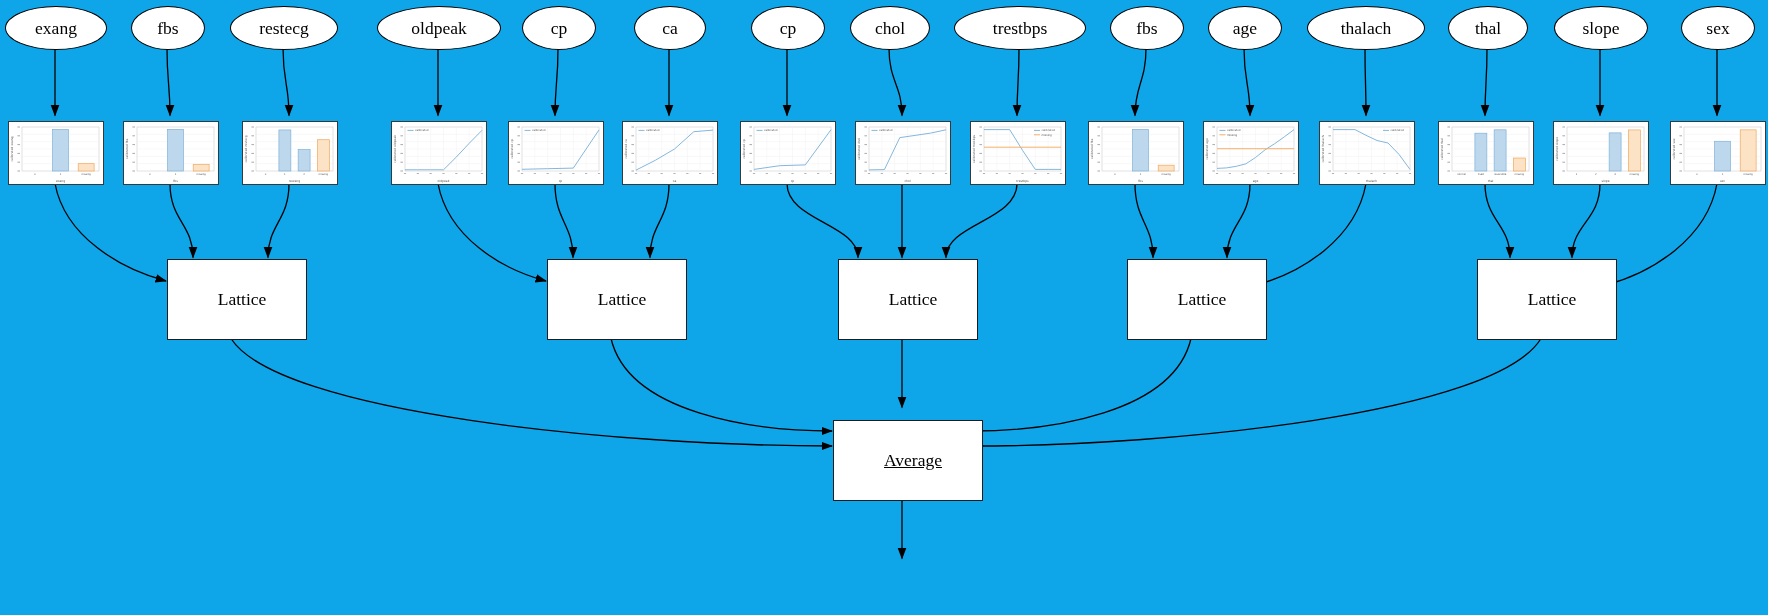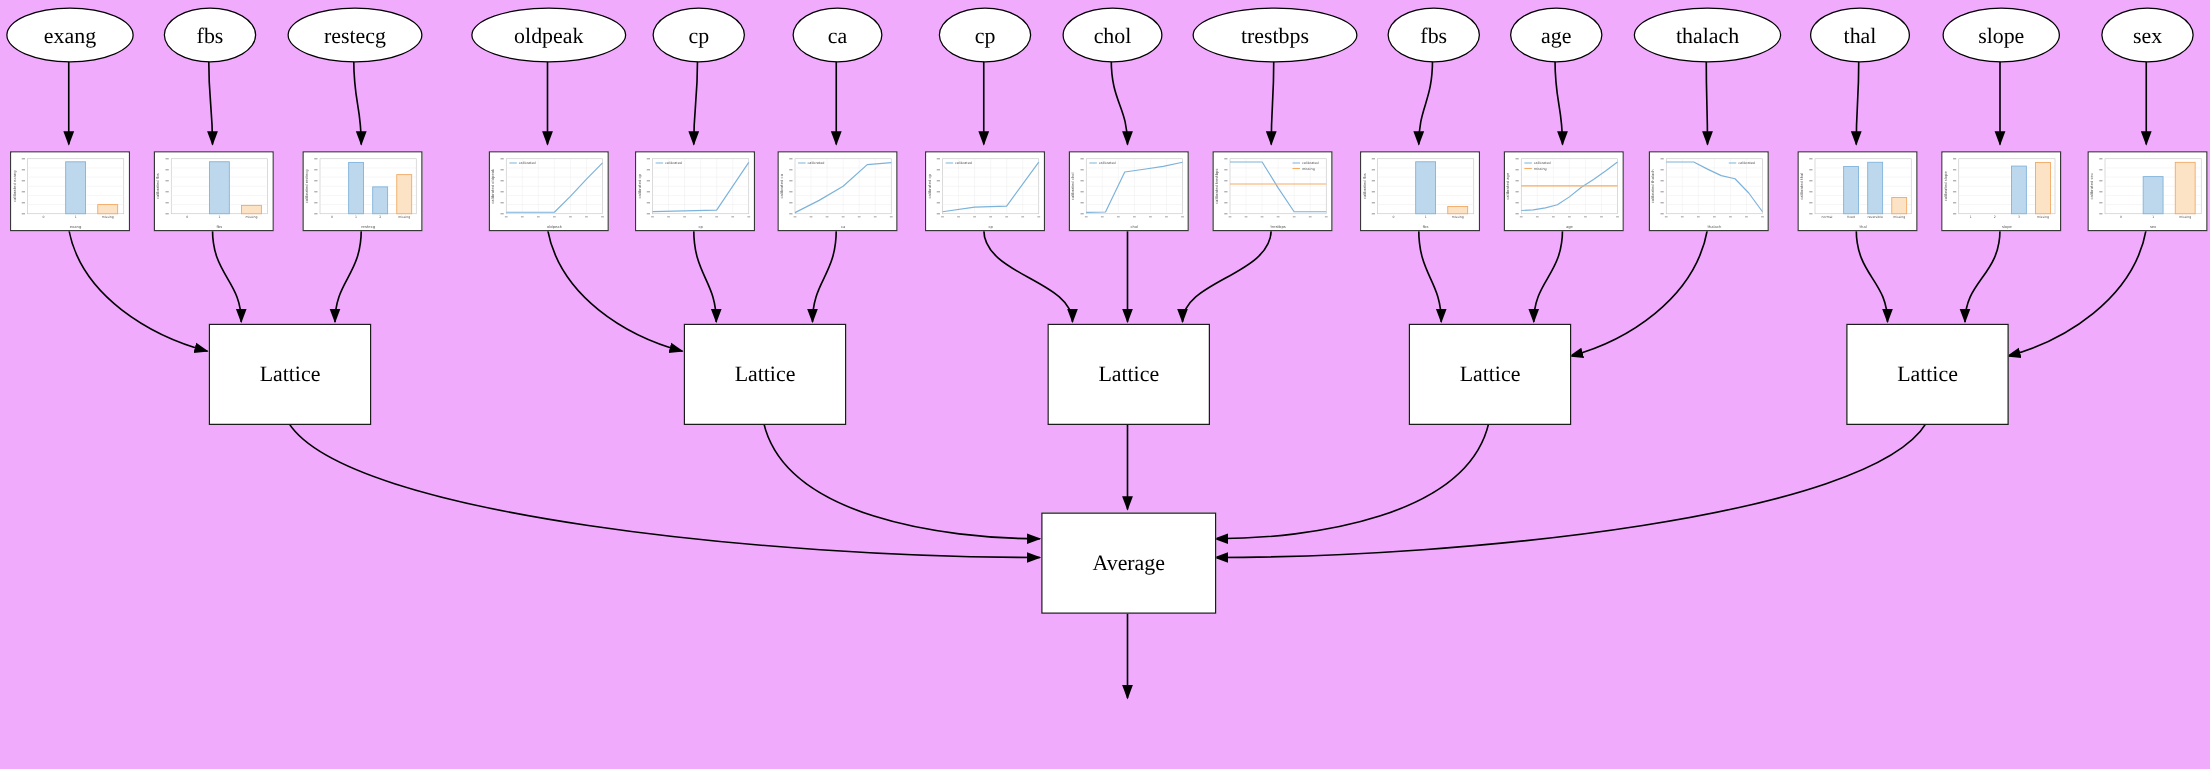--- a/index.html
+++ b/index.html
@@ -1,23 +1,23 @@
 <!DOCTYPE html>
 <html><head>
 <meta charset="utf-8">
 <style>
   html,body{margin:0;padding:0;background:#ffffff;}
-  #canvas{position:relative;width:1768px;height:615px;background:#f0abfc;overflow:hidden;
+  #canvas{position:relative;width:1768px;height:615px;background:#0ea5e9;overflow:hidden;
           font-family:"Liberation Serif","DejaVu Serif",serif;}
   svg.overlay{position:absolute;left:0;top:0;}
   .edge{stroke:#000;stroke-width:1.3px;fill:none;marker-end:url(#arrowhead);}
   .ellipse{position:absolute;border:1.5px solid #000;border-radius:50%;background:#fff;
            display:flex;align-items:center;justify-content:center;font-size:17.5px;color:#000;}
   .box{position:absolute;border:1.6px solid #1c1c1c;background:#fff;
-       display:flex;align-items:center;justify-content:center;font-size:17.5px;color:#000;}
+       display:flex;align-items:center;justify-content:center;font-size:17.5px;color:#000;padding-left:10px;}
   .chart-node{position:absolute;border:1.6px solid #383838;background:#fff;}
   .chart-node svg{display:block;}
   .chart-text{font-family:"DejaVu Sans","Liberation Sans",sans-serif;fill:#555;}
 </style>
 </head>
 <body>
 
 <div id="canvas">
     <svg class="overlay" width="1768" height="615" viewBox="0 0 1768 615">
       <defs>
@@ -566,16 +566,16 @@
     </div>
     <div class="box" style="left: 838px; top: 259px; width: 128px; height: 79px;">
       <span>Lattice</span>
     </div>
     <div class="box" style="left: 1127px; top: 259px; width: 128px; height: 79px;">
       <span>Lattice</span>
     </div>
     <div class="box" style="left: 1477px; top: 259px; width: 128px; height: 79px;">
       <span>Lattice</span>
     </div>
-    <div class="box" style="left: 833px; top: 410px; width: 138px; height: 79px;">
+    <div class="box" style="left: 833px; top: 420px; width: 138px; height: 79px; text-decoration: underline;">
       <span>Average</span>
     </div>
   </div>
 
 </body></html>

